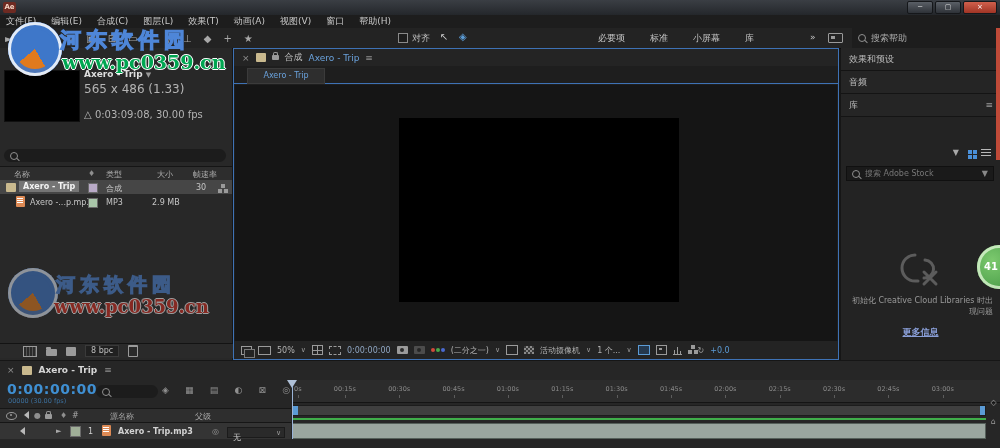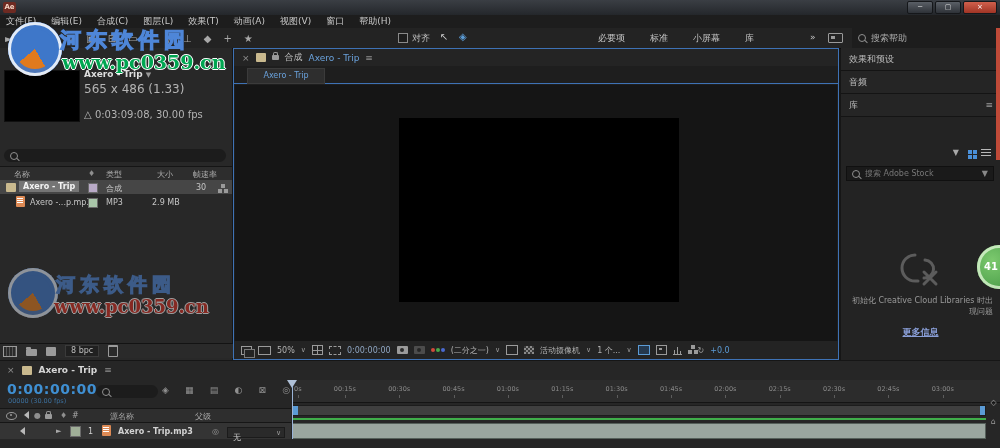--- a/index.html
+++ b/index.html
@@ -92,21 +92,21 @@
   .pj-search{position:absolute;left:4px;top:101px;width:222px;height:13px;background:#1c1c1c;border-radius:7px;
     display:flex;align-items:center;gap:4px;padding-left:6px;box-sizing:border-box;}
   .pj-cols{position:absolute;left:0;top:118px;width:232px;height:13px;background:#2d2d2d;border-top:1px solid #151515;
     border-bottom:1px solid #151515;font-size:8px;color:#aeaeae;}
   .pj-cols span{position:absolute;top:2px;}
   .pj-row{position:absolute;left:0;width:232px;height:14px;font-size:8px;color:#c6c6c6;}
   .pj-row1{top:132px;background:#464646;}
   .pj-row2{top:147px;}
   .name-chip{position:absolute;left:19px;top:1px;background:#757575;color:#f4f4f4;font-weight:bold;padding:0 4px;height:11px;line-height:11px;}
   .pj-bottom{position:absolute;left:0;bottom:2px;width:232px;height:14px;background:#2a2a2a;border-top:1px solid #131313;
-    display:flex;align-items:center;gap:9px;padding-left:3px;}
+    display:flex;align-items:center;gap:9px;padding-left:23px;}
   .bpc-chip{background:#202020;border:1px solid #3a3a3a;font-size:8px;color:#bdbdbd;padding:0 5px;height:10px;line-height:10px;}
 
   
   .comp{position:absolute;left:233px;top:48px;width:606px;height:312px;background:#1e1e1e;
     border:1px solid #3e72b5;box-sizing:border-box;}
   .comp-tabrow{position:absolute;left:0;top:0;width:100%;height:17px;background:#242424;display:flex;align-items:center;
     gap:6px;padding-left:8px;font-size:9px;color:#bdbdbd;box-sizing:border-box;}
   .comp-tabname{color:#6aa2dc;}
   .comp-subrow{position:absolute;left:0;top:17px;width:100%;height:18px;border-bottom:1px solid #3e72b5;box-sizing:border-box;}
   .comp-subtab{position:absolute;left:13px;top:2px;width:76px;height:14px;background:#2e2e2e;border:1px solid #3b3b3b;

